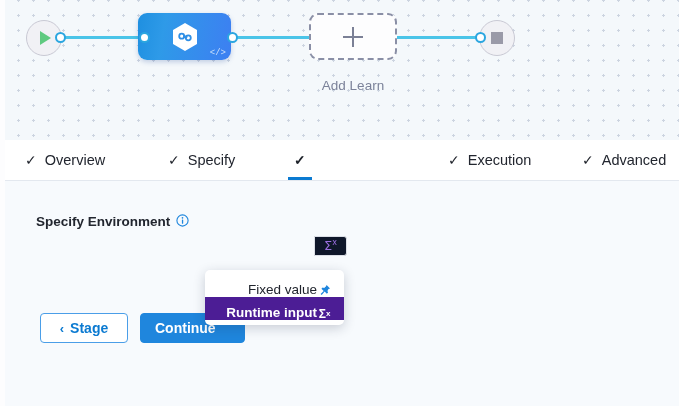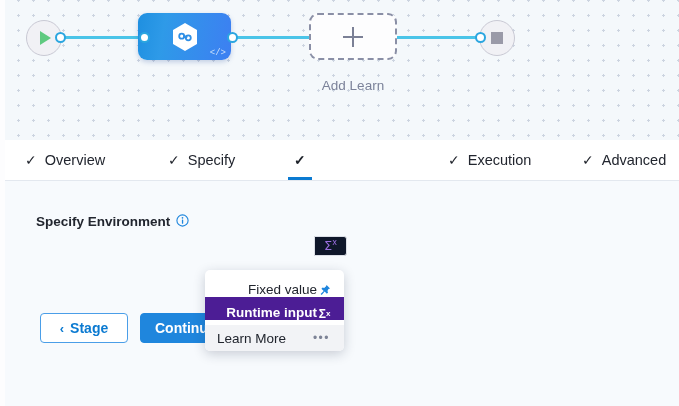--- a/index.html
+++ b/index.html
@@ -214,19 +214,15 @@
         <svg width="13" height="13" viewBox="0 0 16 16">
           <path d="M10.6 1.2 L14.8 5.4 L12.9 6.3 L11.6 8.6 L12.4 10.4 L10.9 11.9 L8.2 9.2 L4.6 13.6 L3.2 12.2 L7.0 8.6 L4.2 5.8 L5.7 4.3 L7.6 5.0 L9.7 3.2 Z" fill="#1f86dd"></path>
         </svg>
       </span>
     </div>
     <div class="dd-item sel">
       <span>Runtime input</span>
       <span class="dd-icon">Σ<sup style="font-size:8px">x</sup></span>
     </div>
     <div class="dd-sep"></div>
-    <div class="dd-learn">
-      <span>Learn More</span>
-      <span class="dots">•••</span>
-    </div>
   </div>
 
 </div>
 
 </body></html>

